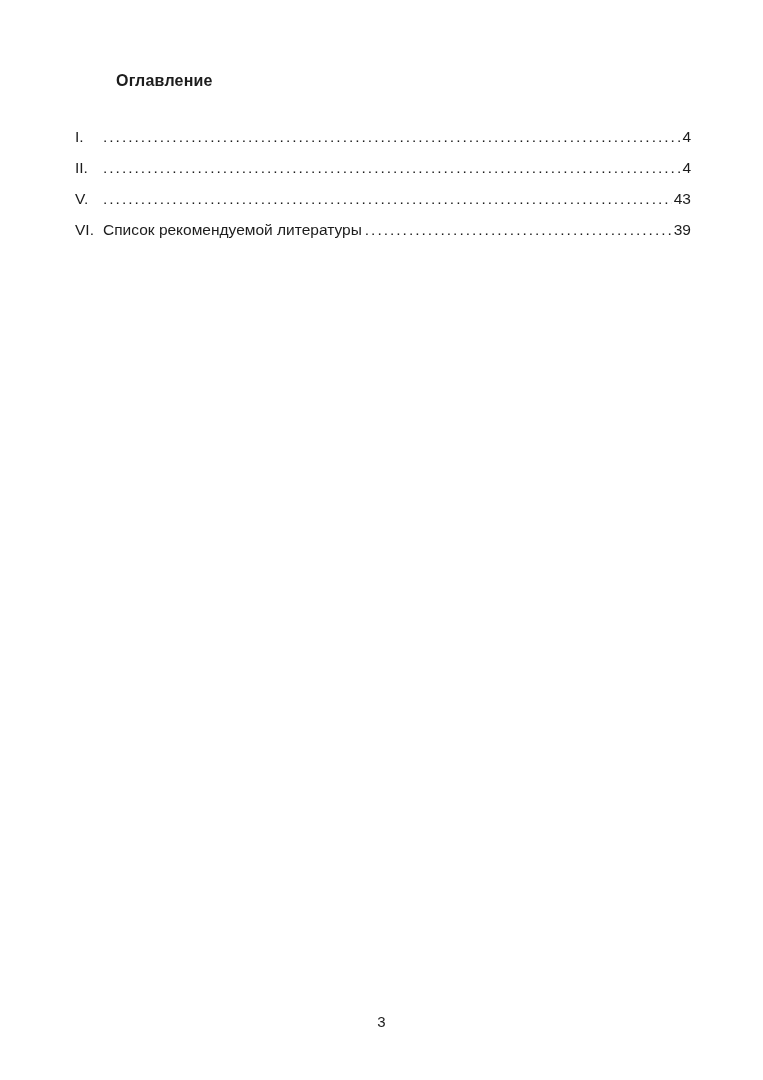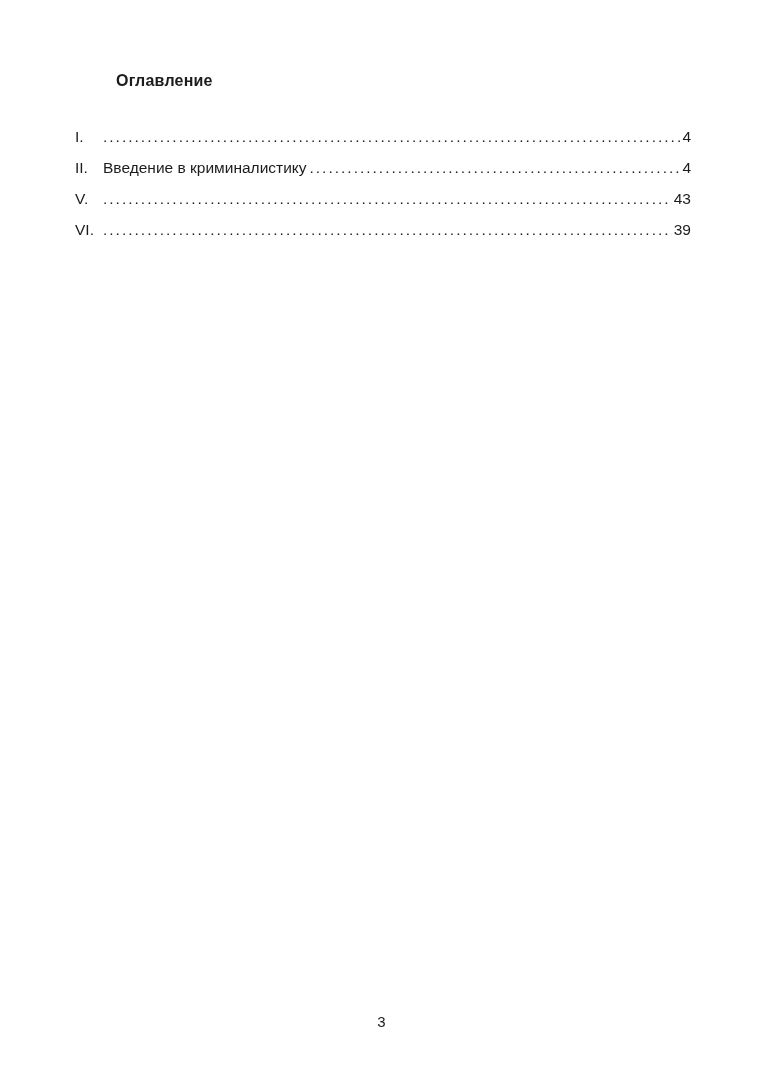--- a/index.html
+++ b/index.html
@@ -80,35 +80,35 @@
 
   <div class="toc">
     <div class="toc-row">
       <span class="toc-numeral">I.</span>
       <span class="toc-leader"></span>
       <span class="toc-page">4</span>
     </div>
 
     <div class="toc-row">
       <span class="toc-numeral">II.</span>
-      <span class="toc-label">Введение в криминалистику</span>
       <span class="toc-leader"></span>
       <span class="toc-page">4</span>
     </div>
 
 
 
     <div class="toc-row">
       <span class="toc-numeral">V.</span>
       <span class="toc-leader"></span>
       <span class="toc-page">43</span>
     </div>
 
     <div class="toc-row">
       <span class="toc-numeral">VI.</span>
+      <span class="toc-label">Список рекомендуемой литературы</span>
       <span class="toc-leader"></span>
       <span class="toc-page">39</span>
     </div>
   </div>
 
   <div class="footer-page-number">3</div>
 
 </div>
 
 </body></html>

